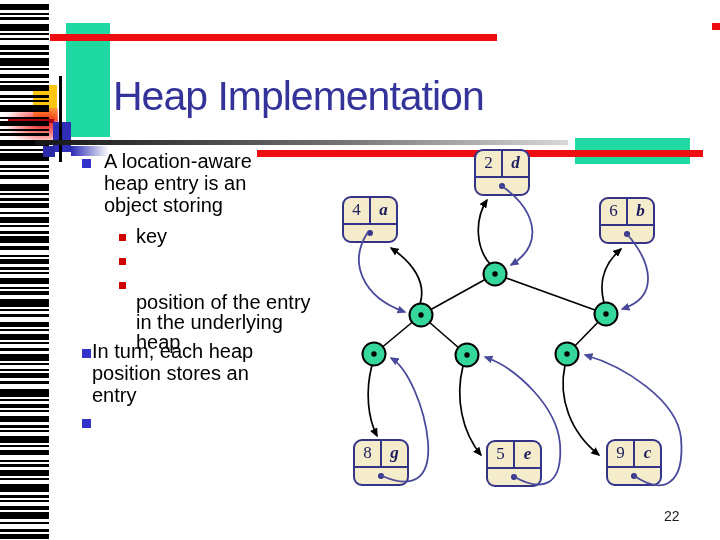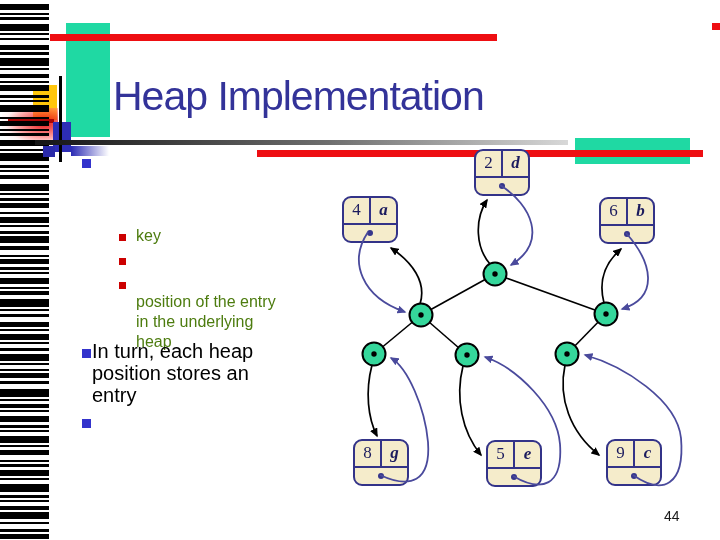--- a/index.html
+++ b/index.html
@@ -25,21 +25,21 @@
     background:linear-gradient(to right,#2B2BB4,rgba(255,255,255,0));}
   
   #teal-rect-right{left:575px;top:138px;width:115px;height:26px;background:#1FD9A3;z-index:0;}
   #red-line-2{left:257px;top:150px;width:446px;height:7px;background:#EE0E12;z-index:2;}
   #red-sliver{left:712px;top:23px;width:8px;height:7px;background:#EE0E12;z-index:2;}
   
   #page-title{left:113px;top:74px;font-size:41px;letter-spacing:-1px;color:#333399;
     white-space:nowrap;z-index:2;line-height:44px;text-align:right;}
   
   .bullet-text{color:#000;font-size:20px;line-height:22px;white-space:pre-line;z-index:2;width:230px;}
-  .sub-text{color:#4d7c0f;font-size:16px;line-height:20px;white-space:pre-line;z-index:2;width:190px;}
+  .sub-text{color:#000000;font-size:20px;line-height:20px;white-space:pre-line;z-index:2;width:190px;}
   .sq{width:9px;height:9px;background:#3333CC;z-index:2;}
   .sq.red{width:7px;height:7px;background:#CC0000;}
   #bullet1-text{left:104px;top:150px;}
   #bullet1-sq{left:82px;top:159px;}
   #sub1-sq{left:119px;top:234px;} #sub1-text{left:136px;top:226px;}
   #sub2-sq{left:119px;top:258px;} #sub2-text{left:136px;top:250px;}
   #sub3-sq{left:119px;top:282px;} #sub3-text{left:136px;top:274px;margin-top:18px;}
   #bullet2-text{left:92px;top:340px;} #bullet2-sq{left:82px;top:349px;}
   #bullet3-text{left:104px;top:410px;} #bullet3-sq{left:82px;top:419px;}
   
@@ -154,20 +154,23 @@
   <div class="abs" id="title-underline"></div>
   <div class="abs" id="blue-fade"></div>
 
   <div class="abs" id="teal-rect-right"></div>
   <div class="abs" id="red-line-2"></div>
   <div class="abs" id="red-sliver"></div>
 
   <div class="abs" id="page-title">Heap Implementation</div>
 
   <div class="abs sq" id="bullet1-sq"></div>
+  <div class="abs bullet-text" id="bullet1-text">A location-aware
+heap entry is an
+object storing</div>
 
   <div class="abs sq red" id="sub1-sq"></div>
   <div class="abs sub-text" id="sub1-text">key</div>
   <div class="abs sq red" id="sub2-sq"></div>
   <div class="abs sq red" id="sub3-sq"></div>
   <div class="abs sub-text" id="sub3-text">position of the entry
 in the underlying
 heap</div>
 
   <div class="abs sq" id="bullet2-sq"></div>
@@ -265,14 +268,14 @@
       <circle cx="567" cy="354" r="11.5" fill="#35D79B" stroke="#000" stroke-width="2"></circle>
       <circle cx="495" cy="274" r="2.7" fill="#000"></circle>
       <circle cx="421" cy="315" r="2.7" fill="#000"></circle>
       <circle cx="606" cy="314" r="2.7" fill="#000"></circle>
       <circle cx="374" cy="354" r="2.7" fill="#000"></circle>
       <circle cx="467" cy="355" r="2.7" fill="#000"></circle>
       <circle cx="567" cy="354" r="2.7" fill="#000"></circle>
     </g>
   </svg>
 
-  <div class="abs" id="page-number">44</div>
+  <div class="abs" id="page-number">22</div>
 </div>
 
 </body></html>

